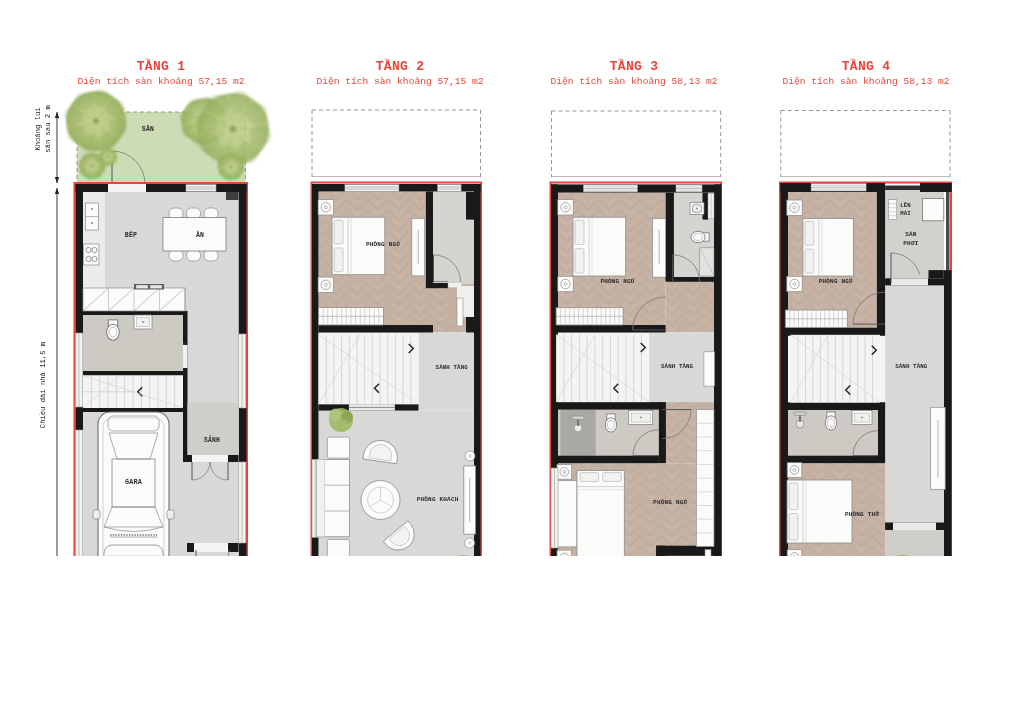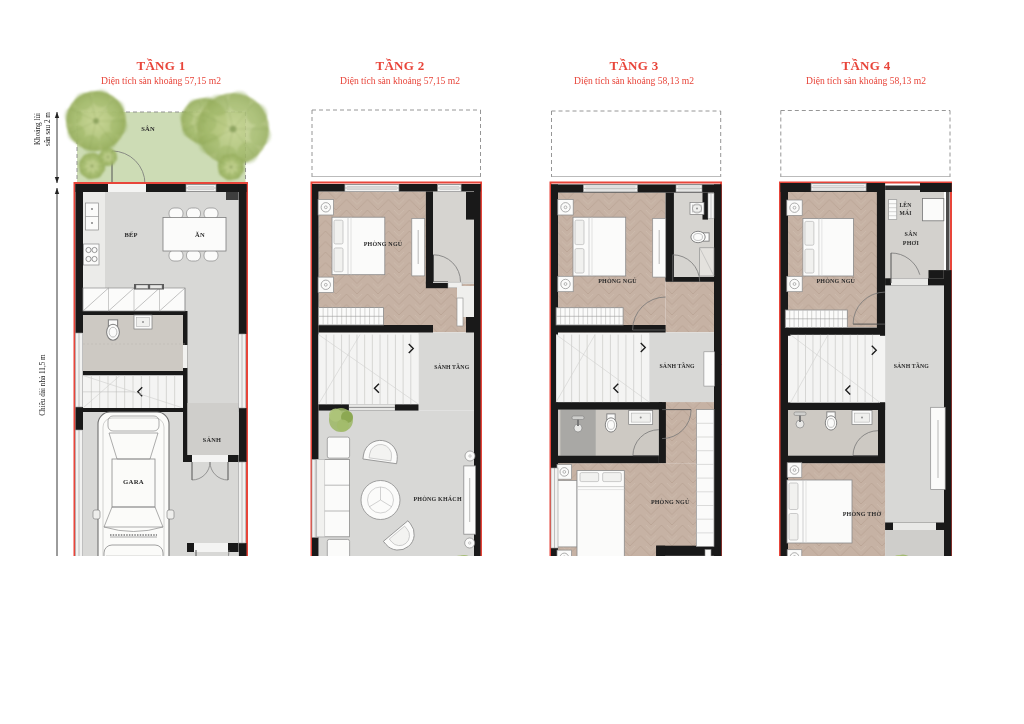--- a/index.html
+++ b/index.html
@@ -1,12 +1,12 @@
 <!DOCTYPE html>
-<html><head><meta charset="utf-8"><style>html,body{margin:0;padding:0;background:#fff;overflow:hidden}#c{position:relative;width:1024px;height:556px;font-family:Liberation Serif, serif;}</style></head><body>
+<html><head><meta charset="utf-8"><style>html,body{margin:0;padding:0;background:#fff;overflow:hidden}#c{position:relative;width:1024px;height:556px;font-family:Liberation Mono, monospace;}</style></head><body>
 <div id="c">
 <svg width="1024" height="724" viewBox="0 0 1024 724">
 <defs>
         <radialGradient id="tg">
           <stop offset="0%" stop-color="#c8d593"></stop>
           <stop offset="70%" stop-color="#b0c47a"></stop>
           <stop offset="100%" stop-color="#9cb163"></stop>
         </radialGradient>
         <pattern id="wd" width="21" height="10.5" patternUnits="userSpaceOnUse">
           <rect width="21" height="10.5" fill="#c6b2a4"></rect>

